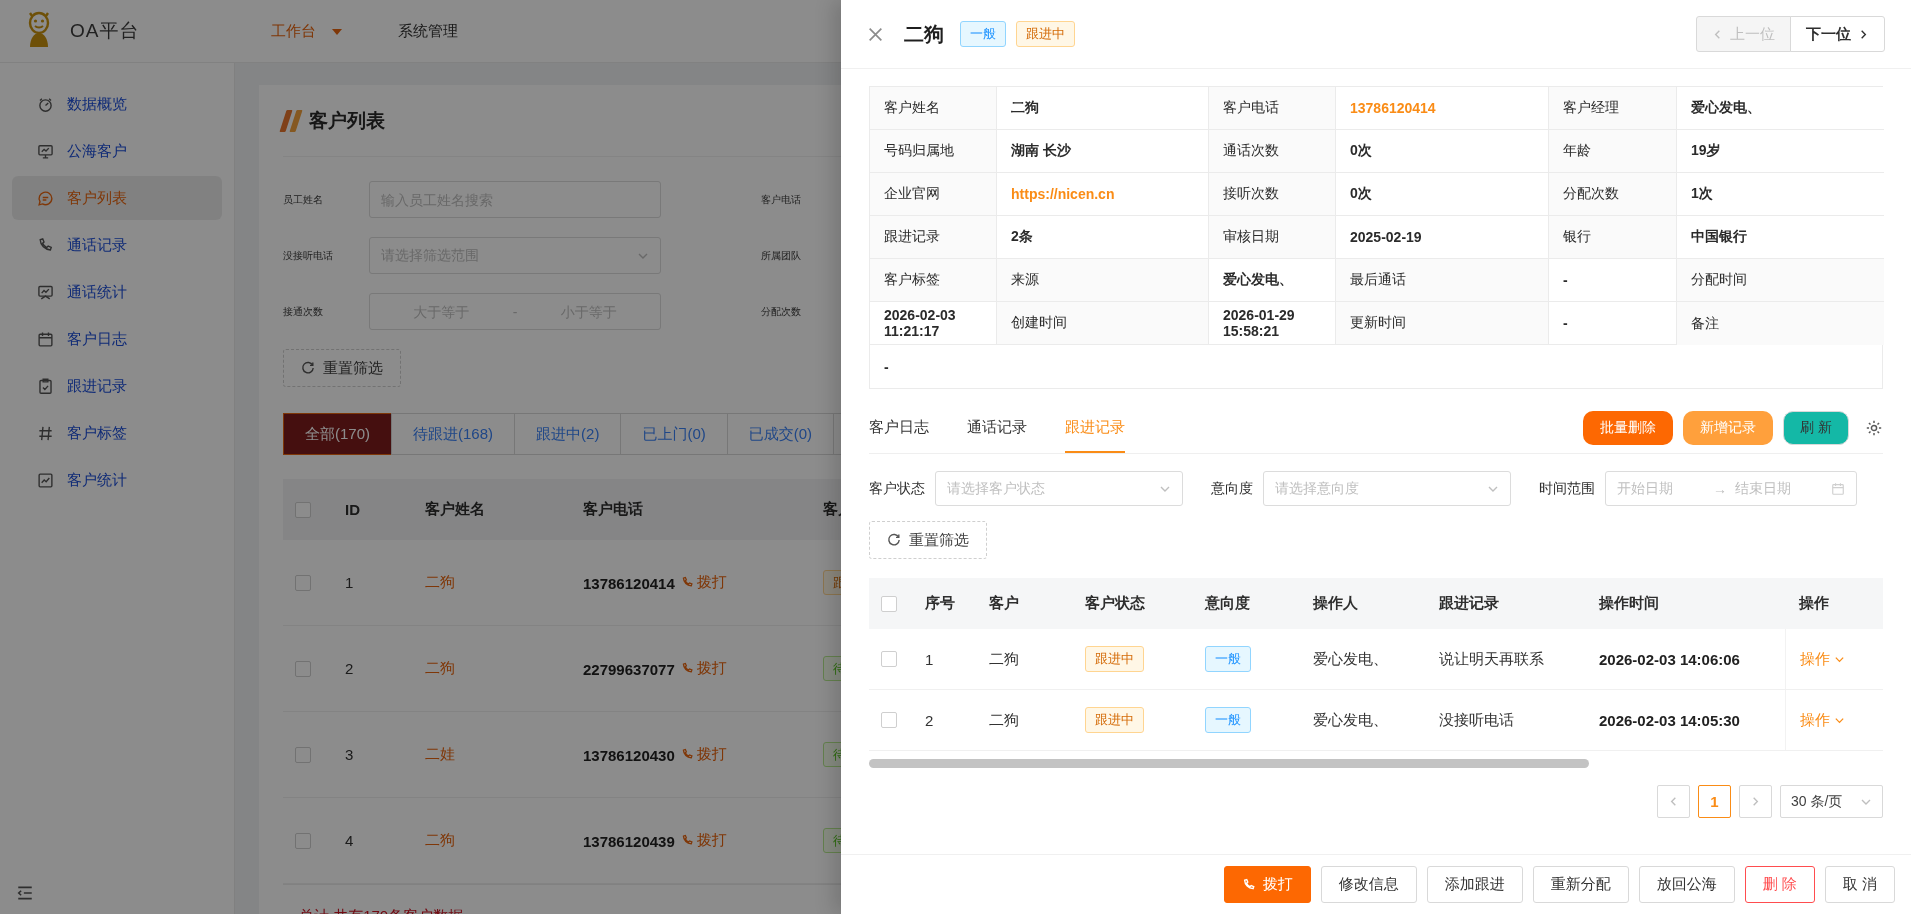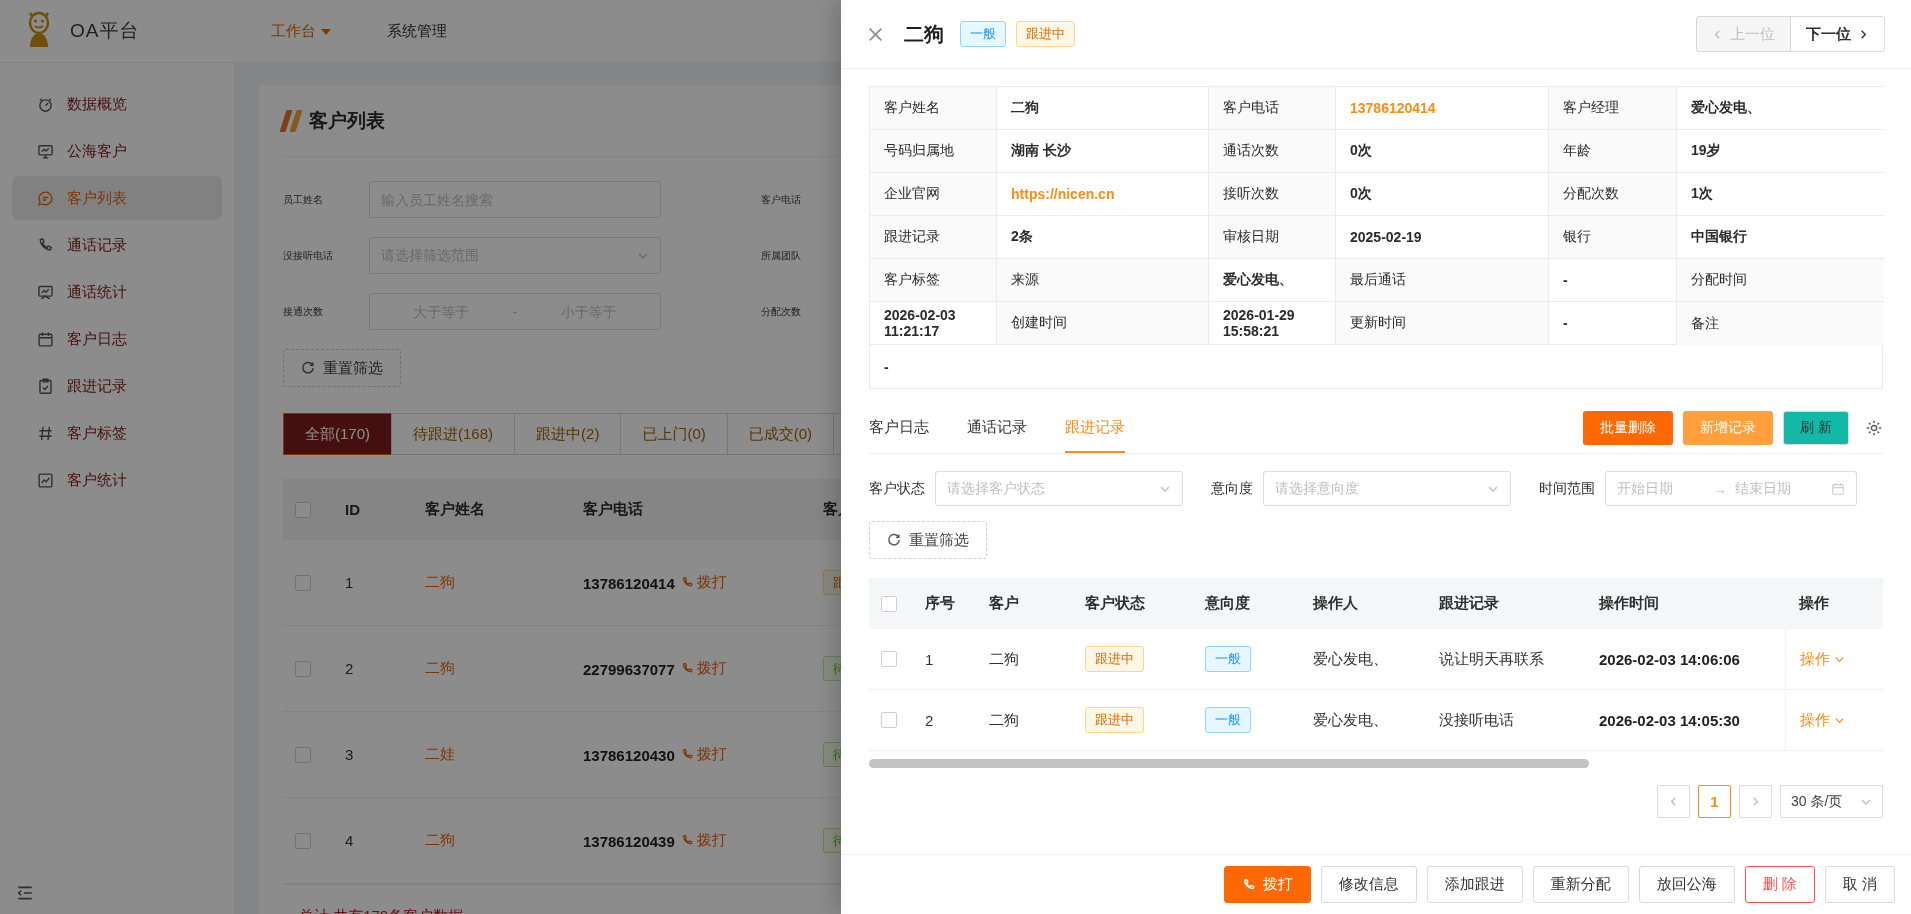--- a/index.html
+++ b/index.html
@@ -11,29 +11,29 @@
   }
   svg { display:block; }
 
   
   .topbar { position:absolute; top:0; left:0; width:1911px; height:63px; background:#fff;
             display:flex; align-items:center; border-bottom:1px solid #ececec; z-index:1; }
   .logo-area { width:235px; display:flex; align-items:center; gap:14px; padding-left:22px; flex:0 0 235px; }
   .logo-glyph { width:34px; height:40px; }
   .logo-text { font-size:19px; color:#3c3c3c; letter-spacing:1px; }
   .top-nav { display:flex; align-items:center; gap:56px; padding-left:36px; font-size:15px; }
-  .top-nav-item { color:#333; display:flex; align-items:center; gap:5px; cursor:pointer; }
+  .top-nav-item { color:#333; display:flex; align-items:center; gap:16px; cursor:pointer; }
   .top-nav-item.active { color:#e8650f; }
   .caret-down { width:0; height:0; border-left:5px solid transparent; border-right:5px solid transparent; border-top:6px solid #e8650f; margin-top:2px; }
 
   
   .sidebar { position:absolute; top:63px; left:0; width:235px; bottom:0; background:#fff;
              border-right:1px solid #e9e9e9; padding-top:16px; z-index:1; }
   .side-item { height:44px; margin:3px 12px; border-radius:6px; display:flex; align-items:center;
-               gap:13px; padding:0 10px 0 25px; color:#7f1d1d; font-size:15px; cursor:pointer; }
+               gap:13px; padding:0 10px 0 25px; color:#1d4ed8; font-size:15px; cursor:pointer; }
   .side-item .sicon { color:#555; flex:0 0 17px; }
   .side-item.active { background:#ececec; color:#e8650f; }
   .side-item.active .sicon { color:#e8650f; }
   .collapse-btn { position:absolute; left:16px; bottom:12px; color:#555; }
 
   
   .main { position:absolute; left:235px; top:63px; right:0; bottom:0; z-index:1; }
   .card { position:absolute; left:24px; top:22px; width:1630px; height:1100px; background:#fff; padding:0 24px; }
   .page-title-row { height:72px; display:flex; align-items:center; border-bottom:1px solid #f0f0f0; gap:10px; }
   .title-slashes { display:flex; gap:4px; }
@@ -49,21 +49,21 @@
   input { font-family:inherit; outline:none; }
   .mf-select { justify-content:space-between; color:#bfbfbf; }
   .mf-gap { width:100px; }
   .mf-range { width:292px; height:37px; border:1px solid #dcdcdc; border-radius:3px; display:flex; align-items:center; background:#fff; }
   .mf-range .rng { flex:1; border:none; text-align:center; font-size:14px; background:transparent; width:40%; }
   .mf-range .dash { color:#bfbfbf; }
   .reset-btn { display:inline-flex; align-items:center; gap:8px; height:38px; padding:0 17px;
                border:1px dashed #cfcfcf; border-radius:3px; color:#3f3f3f; font-size:15px; background:#fff; cursor:pointer; }
   .mtabs { display:flex; margin-top:26px; }
   .mtab { height:42px; padding:0 21px; display:flex; align-items:center; border:1px solid #d9d9d9;
-          background:#fff; color:#a16207; font-size:15px; margin-left:-1px; cursor:pointer; }
+          background:#fff; color:#3b82f6; font-size:15px; margin-left:-1px; cursor:pointer; }
   .mtab:first-child { margin-left:0; }
   .mtab.active { background:#7f1d1d; border-color:#e8650f; color:#fff; }
   .mtable { margin-top:24px; }
   .mt-head { display:grid; grid-template-columns:50px 80px 158px 240px 300px 1fr; align-items:center;
              background:#f2f3f5; height:61px; color:#2e2e2e; font-size:15px; font-weight:bold; padding-left:12px; }
   .mt-row { display:grid; grid-template-columns:50px 80px 158px 240px 300px 1fr; align-items:center;
             height:86px; border-bottom:1px solid #efefef; padding-left:12px; font-size:15px; }
   .cbox { width:16px; height:16px; border:1px solid #cfcfcf; border-radius:2px; background:#fff; }
   .cust-name { color:#e8650f; cursor:pointer; }
   .phone-num { font-weight:bold; color:#222; }
@@ -98,21 +98,21 @@
   .dcell.val { font-weight:bold; }
   .dcell:nth-child(6n) { border-right:none; }
   .dcell.last-row { border-bottom:none; }
   .dcell.span5 { grid-column:span 5; border-right:none; }
   .olink { color:#fa8c16; }
 
   .d-tabs-row { display:flex; align-items:flex-end; border-bottom:1px solid #efefef; margin-top:15px; height:50px; padding-bottom:0; }
   .d-tab { margin-right:38px; font-size:15px; color:#333; padding-bottom:14px; cursor:pointer; border-bottom:2px solid transparent; }
   .d-tab.active { color:#fa8c16; border-bottom-color:#fa8c16; }
   .d-tab-actions { margin-left:auto; display:flex; align-items:center; gap:10px; padding-bottom:8px; }
-  .btn { height:34px; padding:0 16px; border-radius:3px; font-size:14px; display:inline-flex;
+  .btn { height:34px; padding:0 16px; border-radius:10px; font-size:14px; display:inline-flex;
          align-items:center; gap:6px; border:1px solid transparent; cursor:pointer; }
   .btn.solid-orange { background:#fd6802; color:#fff; }
   .btn.solid-lightorange { background:#ffa03c; color:#fff; }
   .btn.plain { background:#14b8a6; border-color:#d9d9d9; color:#333; }
   .gear-btn { color:#595959; margin-left:6px; cursor:pointer; }
 
   .d-filters { display:flex; align-items:center; margin-top:17px; font-size:14px; color:#2f2f2f; }
   .df-label { margin-right:10px; white-space:nowrap; }
   .sel { width:248px; height:35px; border:1px solid #dcdcdc; border-radius:3px; display:flex; align-items:center;
          justify-content:space-between; padding:0 11px; color:#bfbfbf; background:#fff; margin-right:28px; cursor:pointer; }

